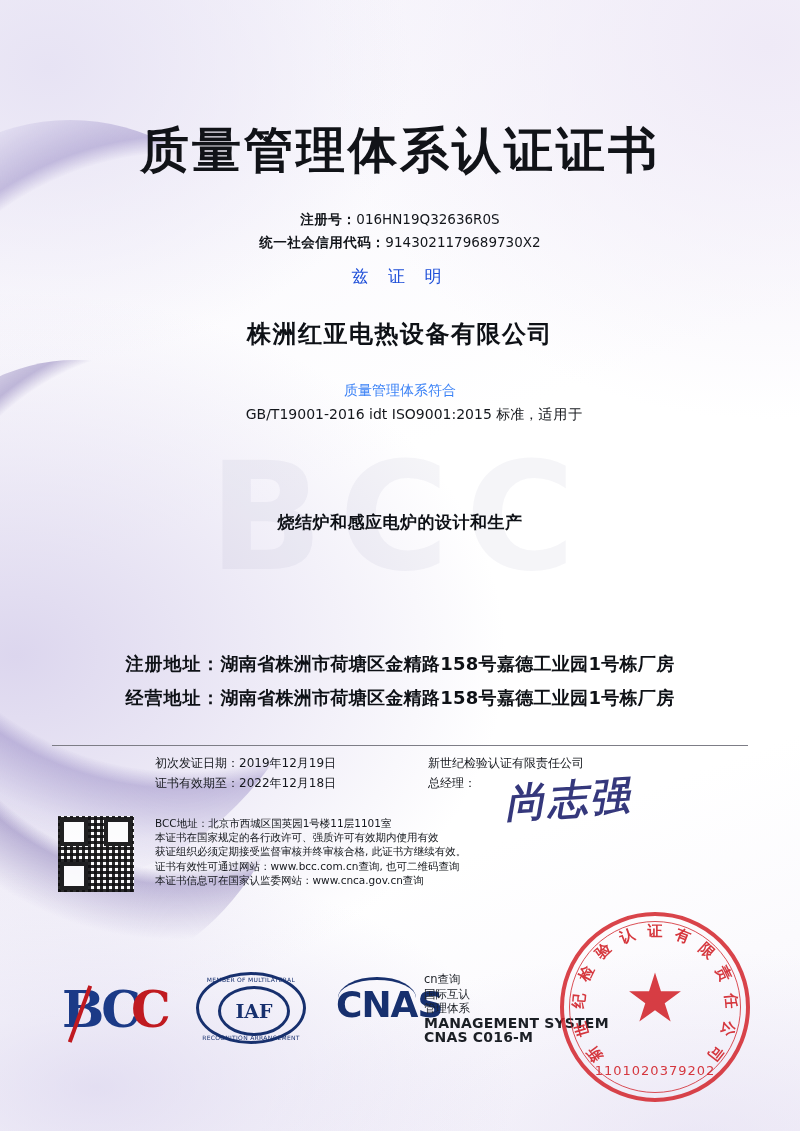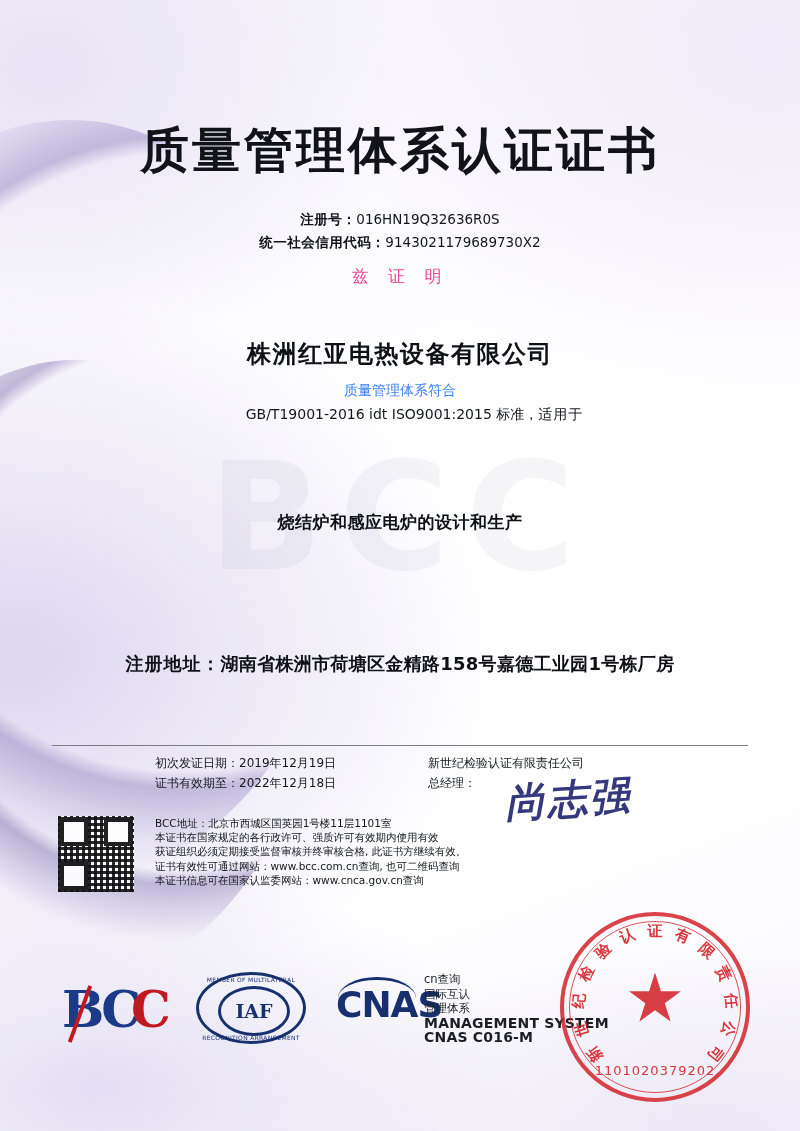--- a/index.html
+++ b/index.html
@@ -117,34 +117,33 @@
     font-weight: bold;
     letter-spacing: 0.5px;
   }
   .hereby {
     position: absolute;
     top: 265px;
     left: 0; right: 0;
     text-align: center;
     font-size: 17px;
     letter-spacing: 7px;
-    color: #ec4899;
+    color: #1d4ed8;
     font-family: "DejaVu Sans", sans-serif;
   }
   .company {
     position: absolute;
     top: 318px;
     left: 0; right: 0;
     text-align: center;
     font-size: 24px;
     font-weight: bold;
     letter-spacing: 1.5px;
     color: #0e1116;
     font-family: "DejaVu Sans", sans-serif;
-    margin-top: 20px;
   }
   .conform-1 {
     position: absolute;
     top: 382px;
     left: 0; right: 0;
     text-align: center;
     font-size: 14px;
     color: #3b82f6;
     font-family: "DejaVu Sans", sans-serif;
   }
@@ -472,20 +471,23 @@
 
     <div class="conform-2">
       <span>GB/T19001-2016 idt ISO9001:2015 标准，</span><span class="std-suffix">适用于</span>
     </div>
 
     <div class="scope">烧结炉和感应电炉的设计和生产</div>
 
     <div class="addr-block">
       <div class="addr-line">
         <span class="addr-label">注册地址：</span><span>湖南省株洲市荷塘区金精路158号嘉德工业园1号栋厂房</span>
+      </div>
+      <div class="addr-line">
+        <span class="addr-label">经营地址：</span><span>湖南省株洲市荷塘区金精路158号嘉德工业园1号栋厂房</span>
       </div>
     </div>
 
     <div class="rule"></div>
 
     <div class="dates">
       <div>
         <span>初次发证日期：</span><span>2019年12月19日</span>
       </div>
       <div>

